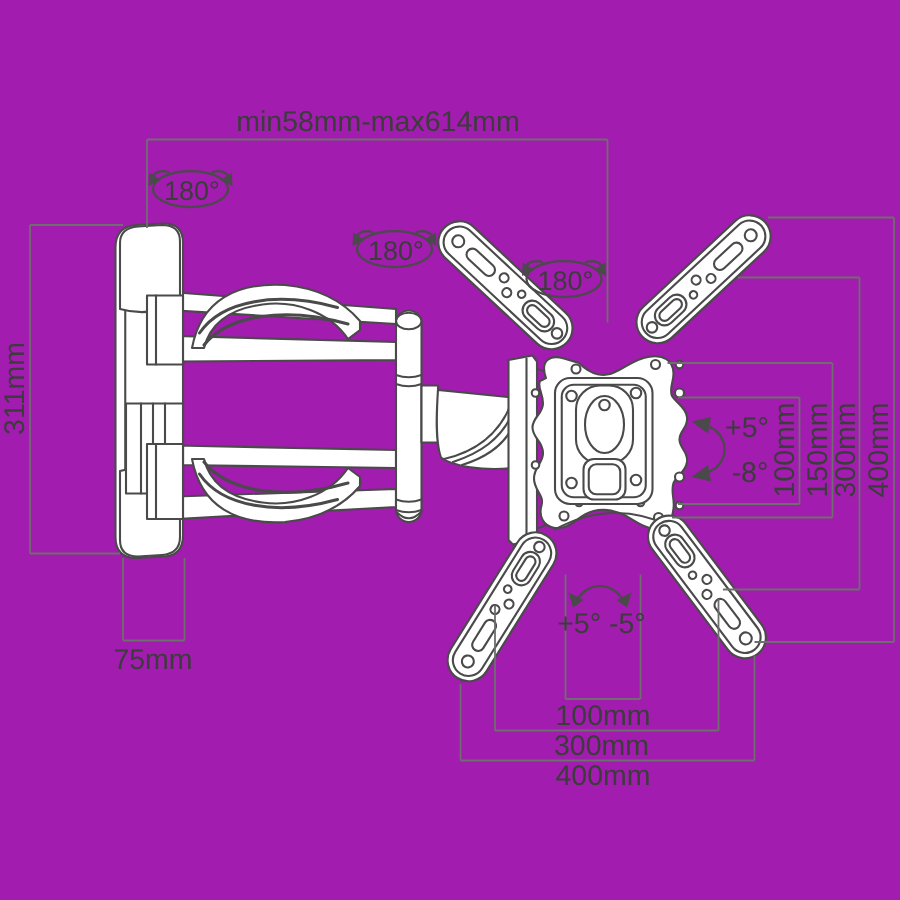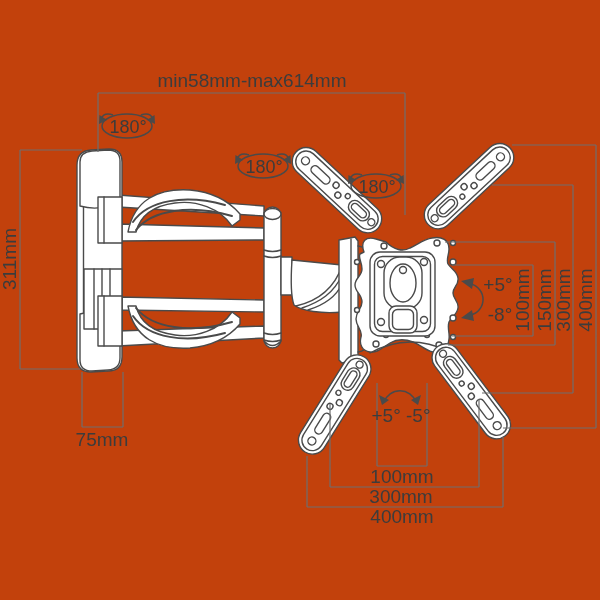--- a/index.html
+++ b/index.html
@@ -1,19 +1,19 @@
 <!DOCTYPE html>
 <html><head>
 <meta charset="utf-8">
 <style>
   html, body { margin: 0; padding: 0; background: #ffffff; }
   #canvas {
     position: relative;
     width: 600px; height: 600px;
-    background: #c2410c;
+    background: #a21caf;
     overflow: hidden;
   }
   svg { display: block; }
   text {
     font-family: "Liberation Sans", "DejaVu Sans", sans-serif;
     font-size: 19px;
   }
   .small { font-size: 18px; }
 </style>
 </head>

